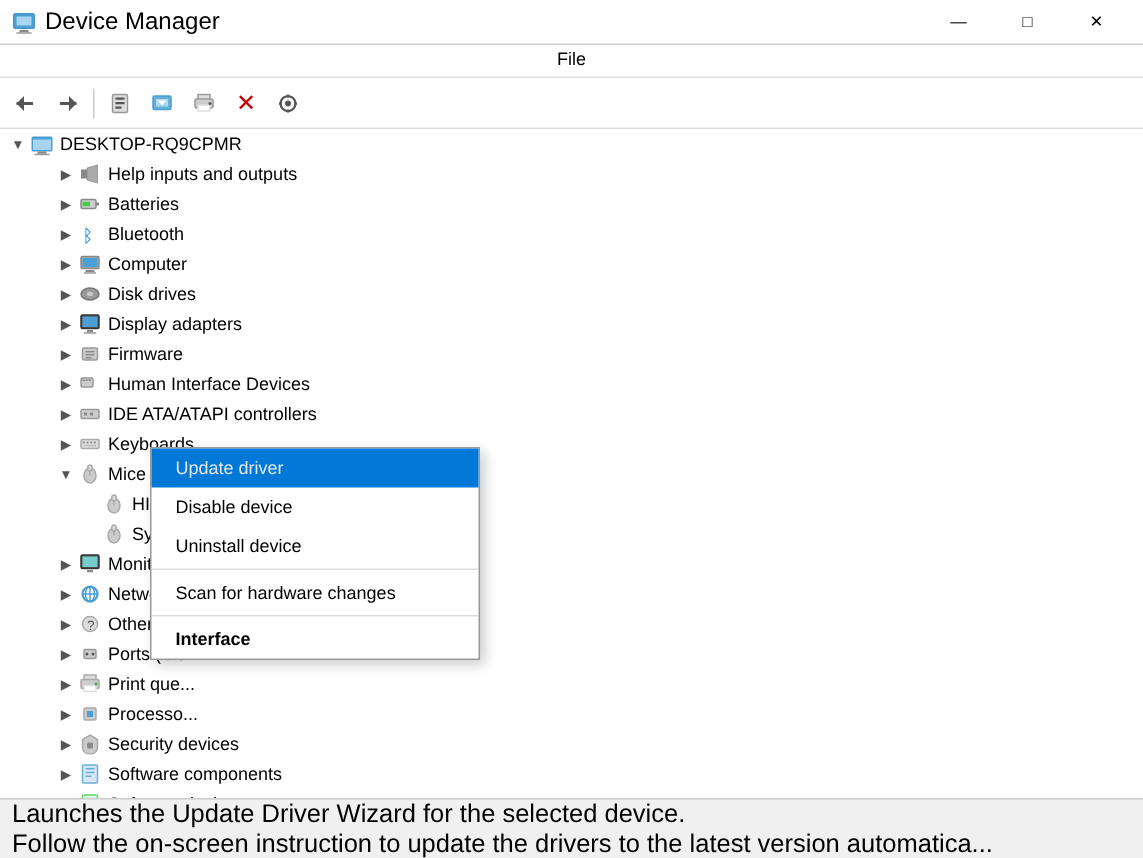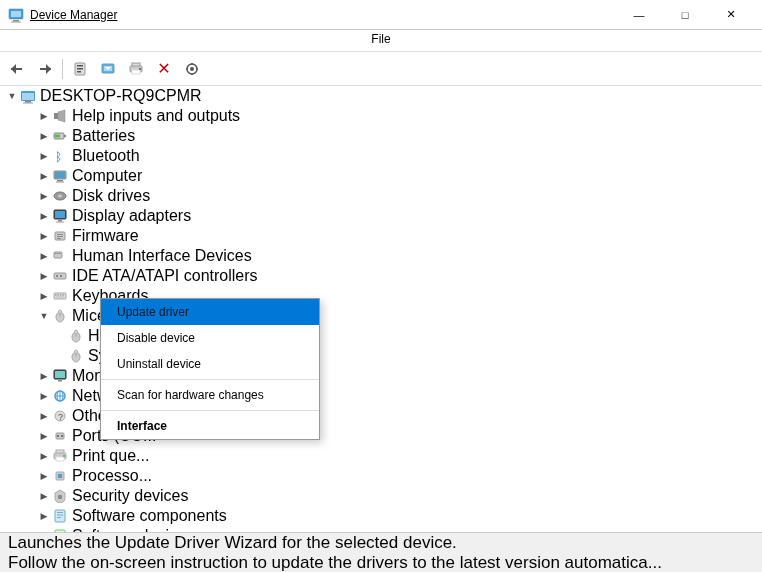--- a/index.html
+++ b/index.html
@@ -28,22 +28,21 @@
       display: flex;
       align-items: center;
       gap: 6px;
     }
     .title-icon {
       width: 16px;
       height: 16px;
       display: flex; align-items: center; justify-content: center;
     }
     .title-text {
-      font-size: 12px;
-      text-decoration: underline;
+      font-size: 16px;
     }
     .title-controls {
       display: flex;
       gap: 0;
     }
     .title-btn {
       width: 46px;
       height: 30px;
       border: none;
       background: transparent;
@@ -133,21 +132,21 @@
     }
     .tree-icon {
       width: 16px;
       height: 16px;
       margin-right: 4px;
       display: flex; align-items: center; justify-content: center;
       font-size: 13px;
       flex-shrink: 0;
     }
     .tree-label {
-      font-size: 16px;
+      font-size: 12px;
     }
     .indent1 { padding-left: 20px; }
     .indent2 { padding-left: 36px; }
     .indent3 { padding-left: 52px; }
 
     
     .root-item {
       padding-left: 4px;
       font-weight: normal;
     }
@@ -163,21 +162,21 @@
       box-shadow: 3px 3px 8px rgba(0,0,0,0.2);
       z-index: 100;
     }
     .ctx-item {
       padding: 6px 16px;
       cursor: pointer;
       font-size: 12px;
     }
     .ctx-item.highlighted {
       background: #0078d7;
-      color: #0f172a;
+      color: #e5e5e5;
     }
     .ctx-sep {
       height: 1px;
       background: #ddd;
       margin: 2px 0;
     }
     .ctx-item.bold { font-weight: bold; }
 
     
     .status-bar {

